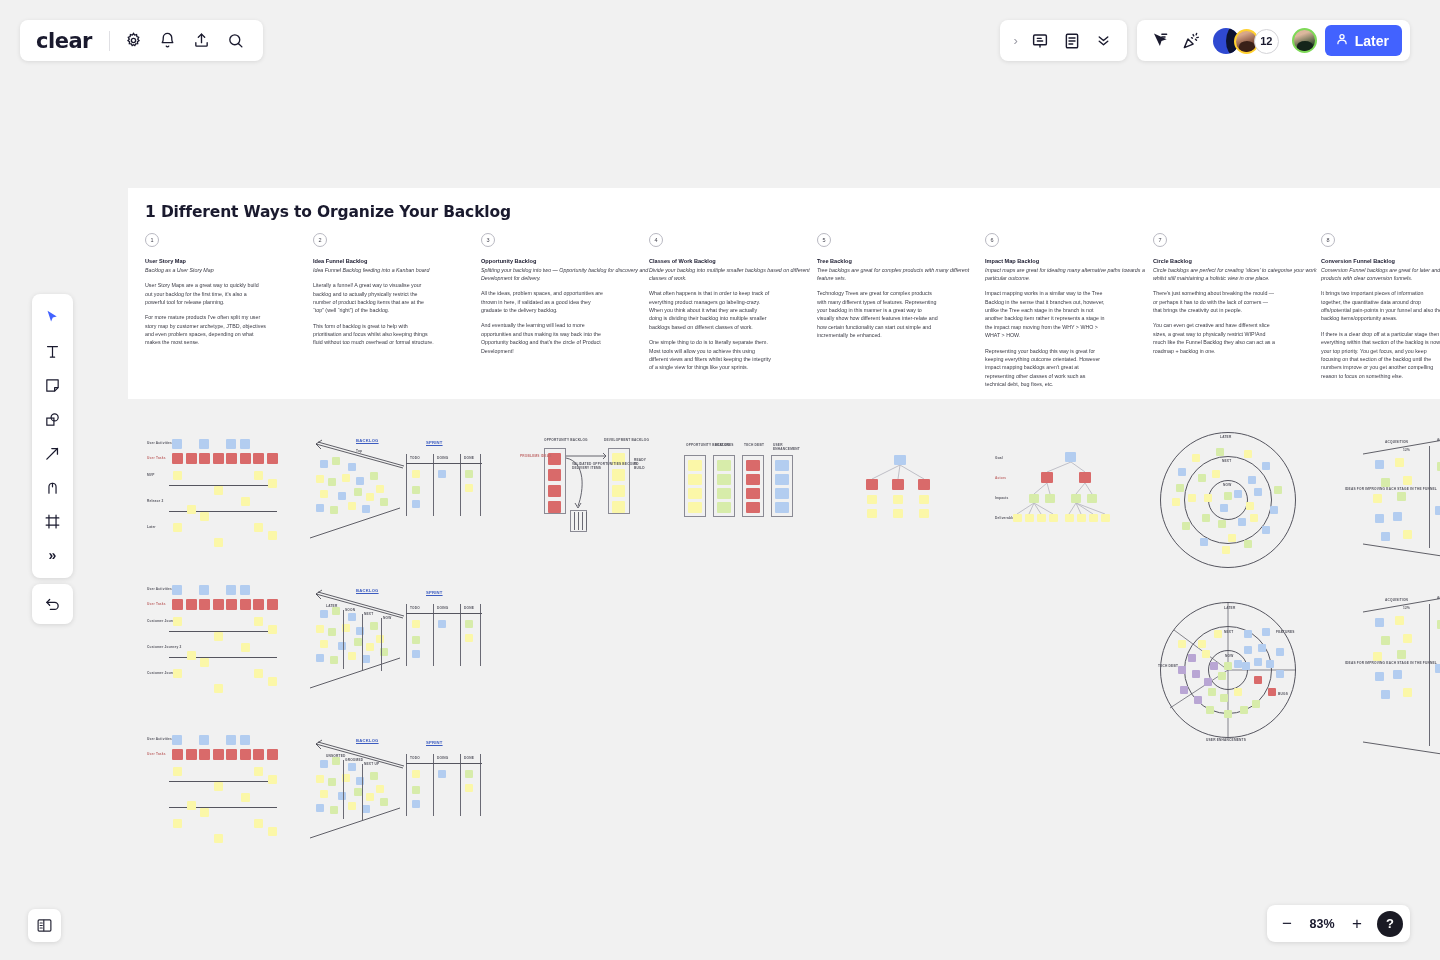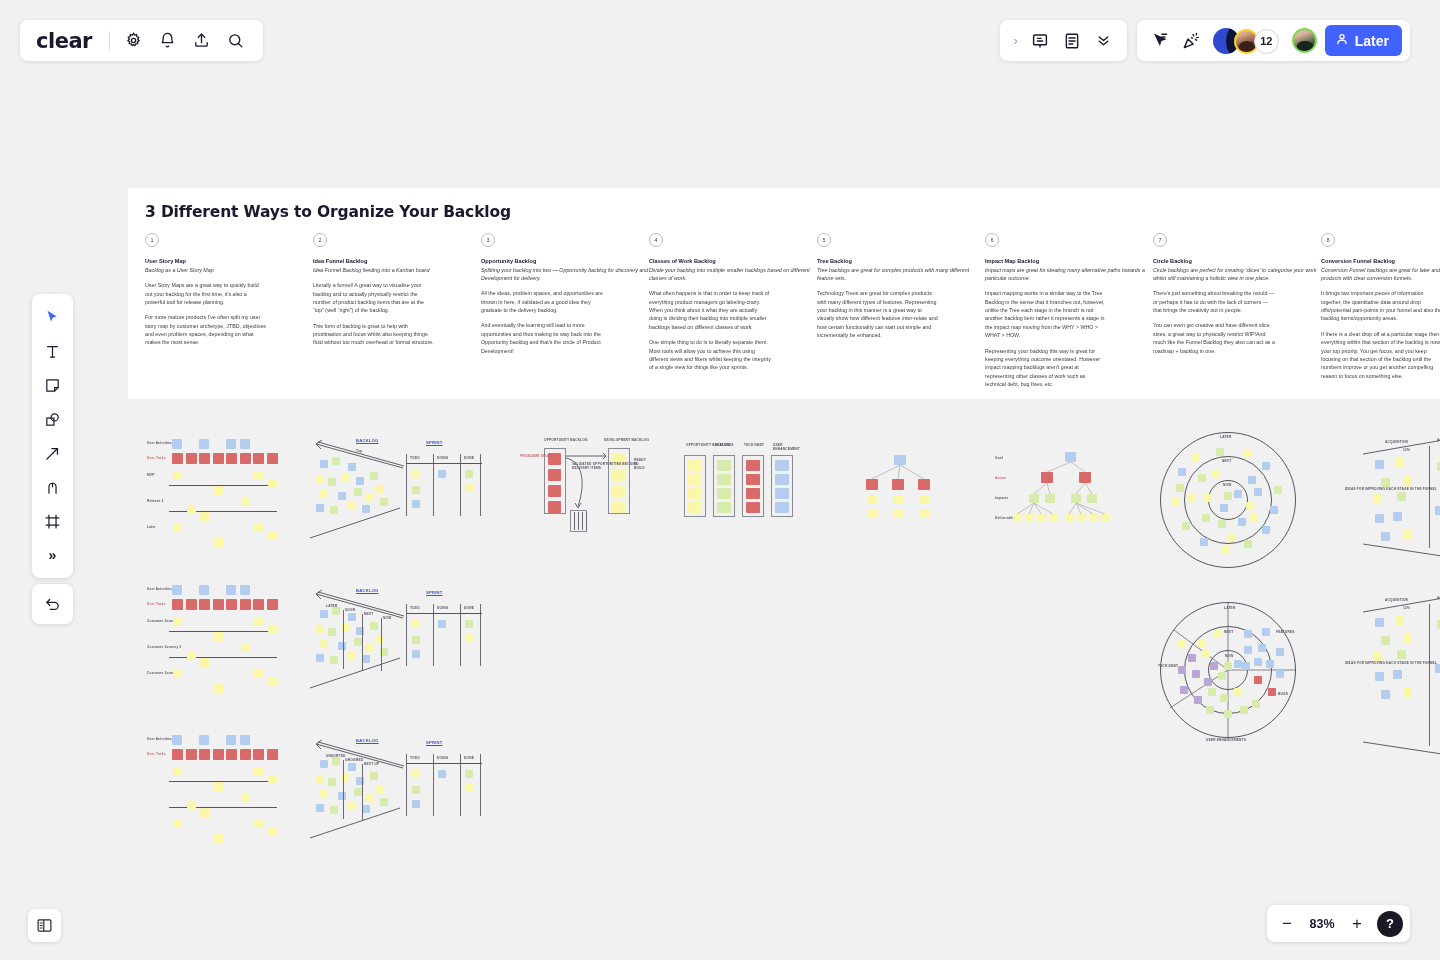--- a/index.html
+++ b/index.html
@@ -290,21 +290,21 @@
     </svg>
 </div>
 <div class="zoombar">
   <div class="zb">−</div>
   <div class="zoomlevel">83%</div>
   <div class="zb">+</div>
   <div class="help-btn">?</div>
 </div>
 
 <div class="board-card">
-  <div class="board-title">3 Different Ways to Organize Your Backlog</div>
+  <div class="board-title">1 Different Ways to Organize Your Backlog</div>
 </div>
 
 <div class="cols">
   <div class="col">
     <div class="col-num">1</div>
     <div class="col-h">User Story Map</div>
     <div class="col-sub">Backlog as a User Story Map</div>
     <div class="col-p">User Story Maps are a great way to quickly build out your backlog for the first time, it's also a powerful tool for release planning.</div>
     <div class="col-p">For more mature products I've often split my user story map by customer archetype, JTBD, objectives and even problem spaces, depending on what makes the most sense.</div>
   </div>

